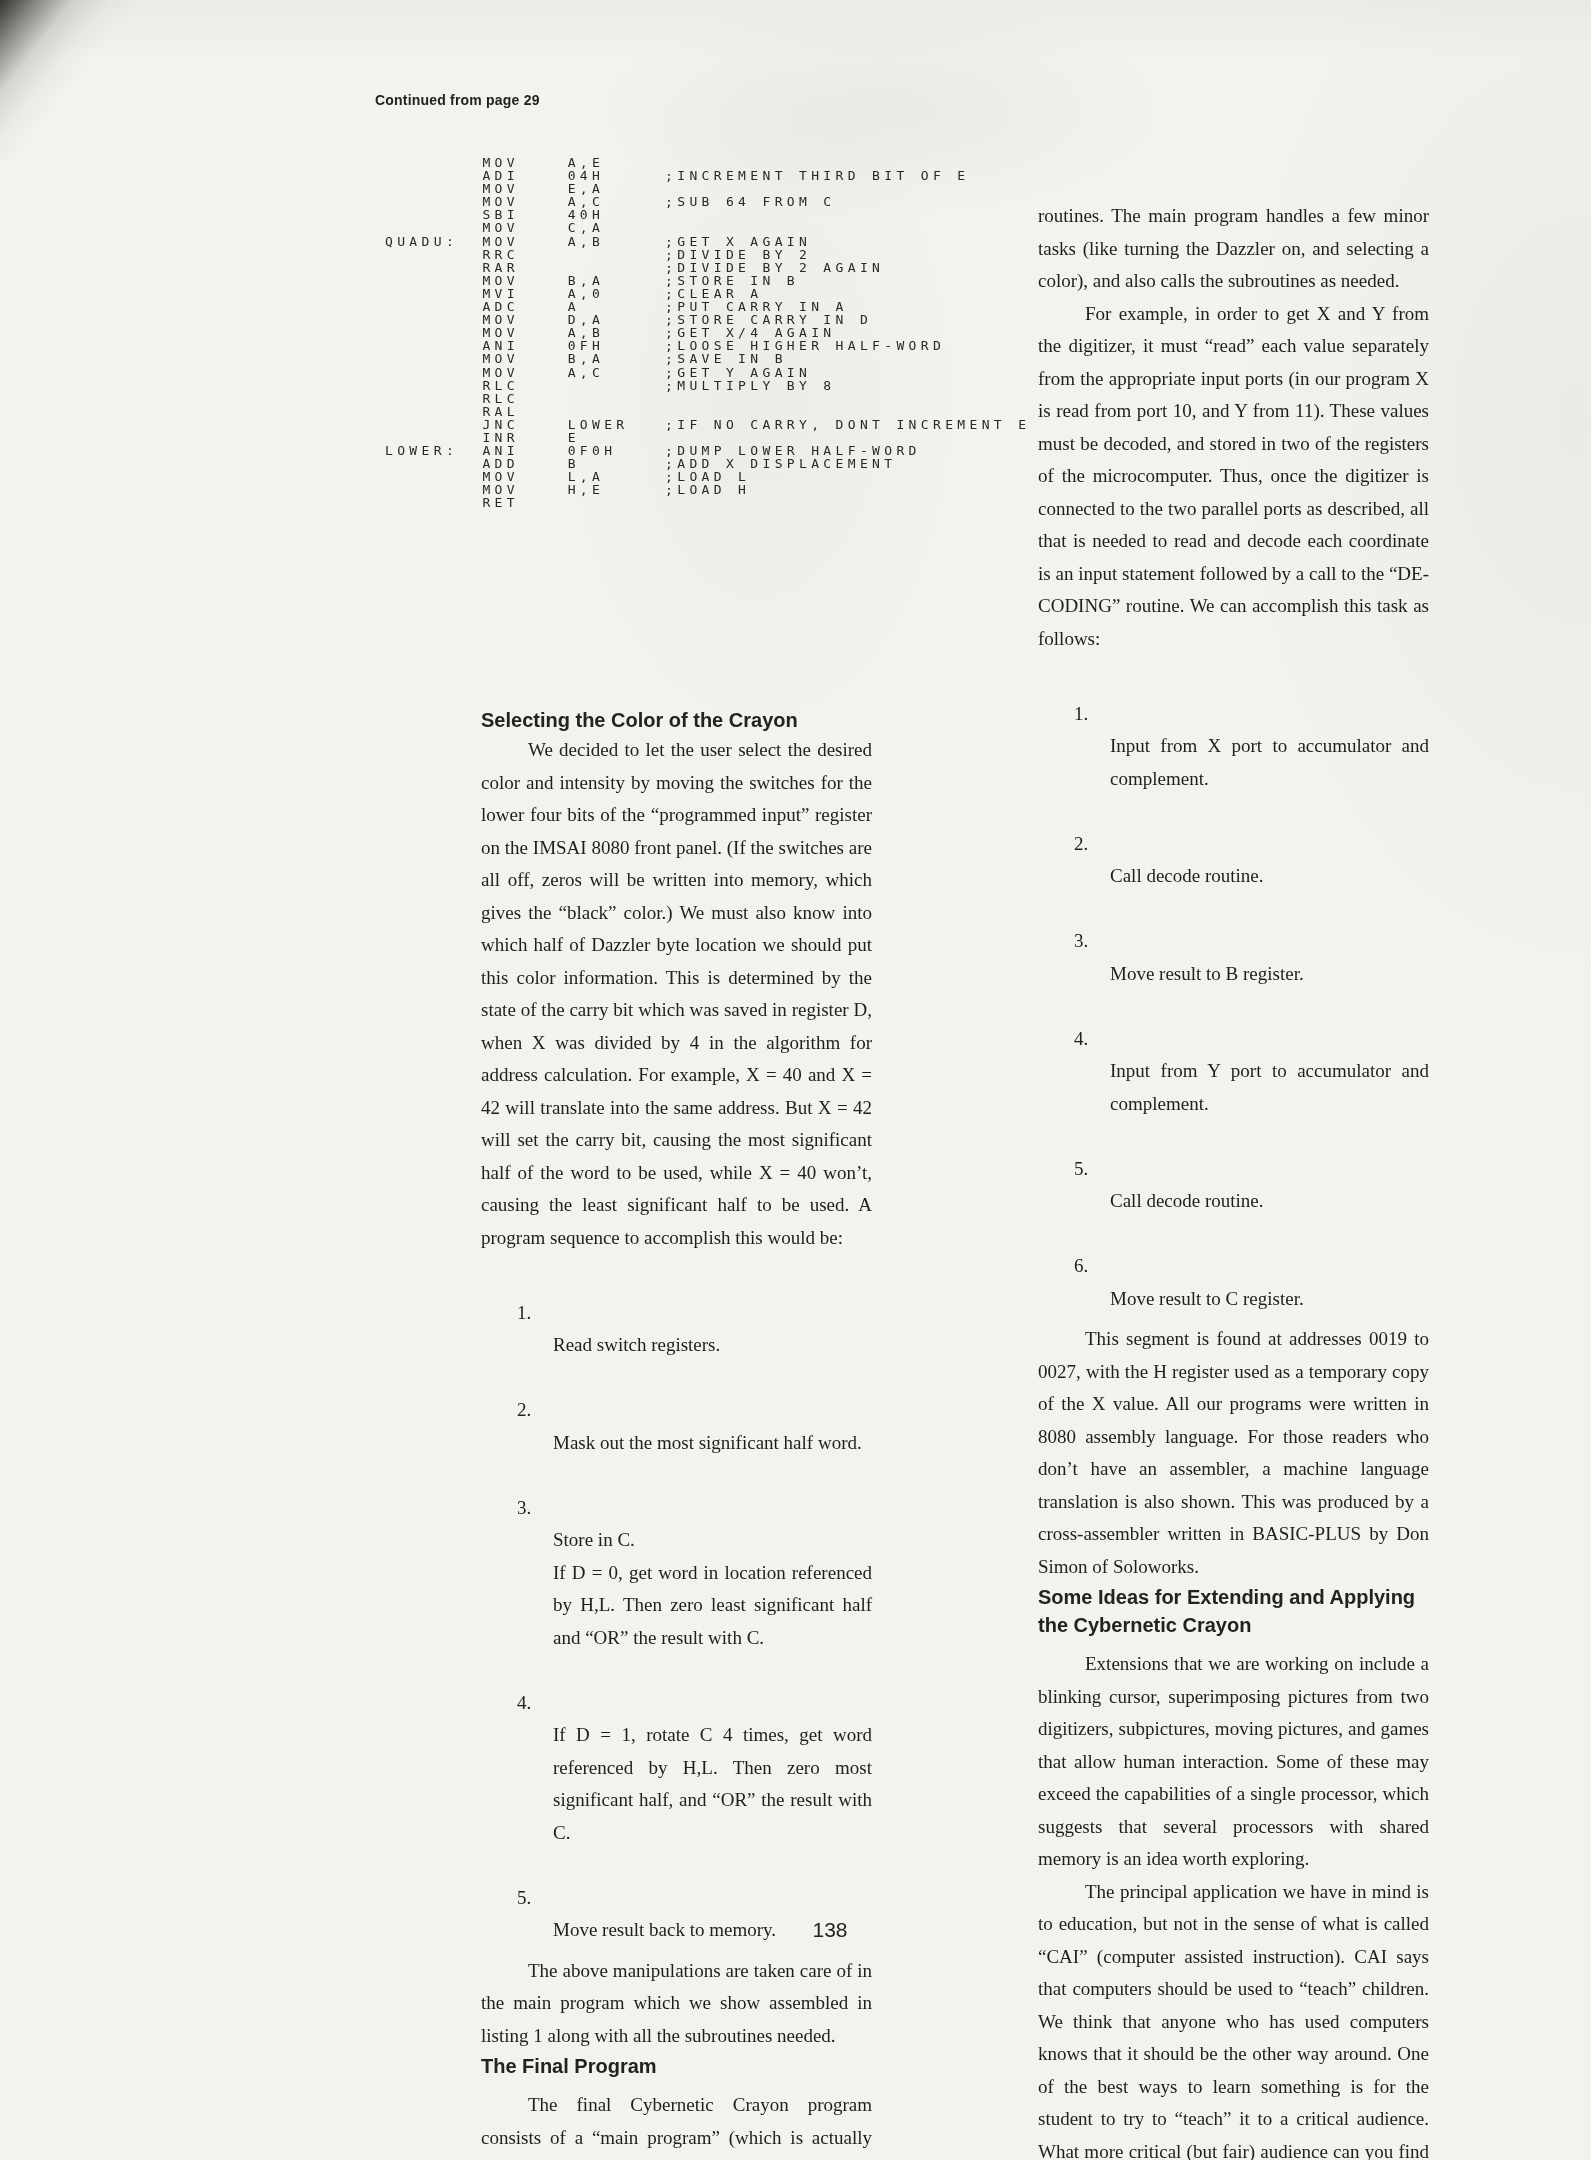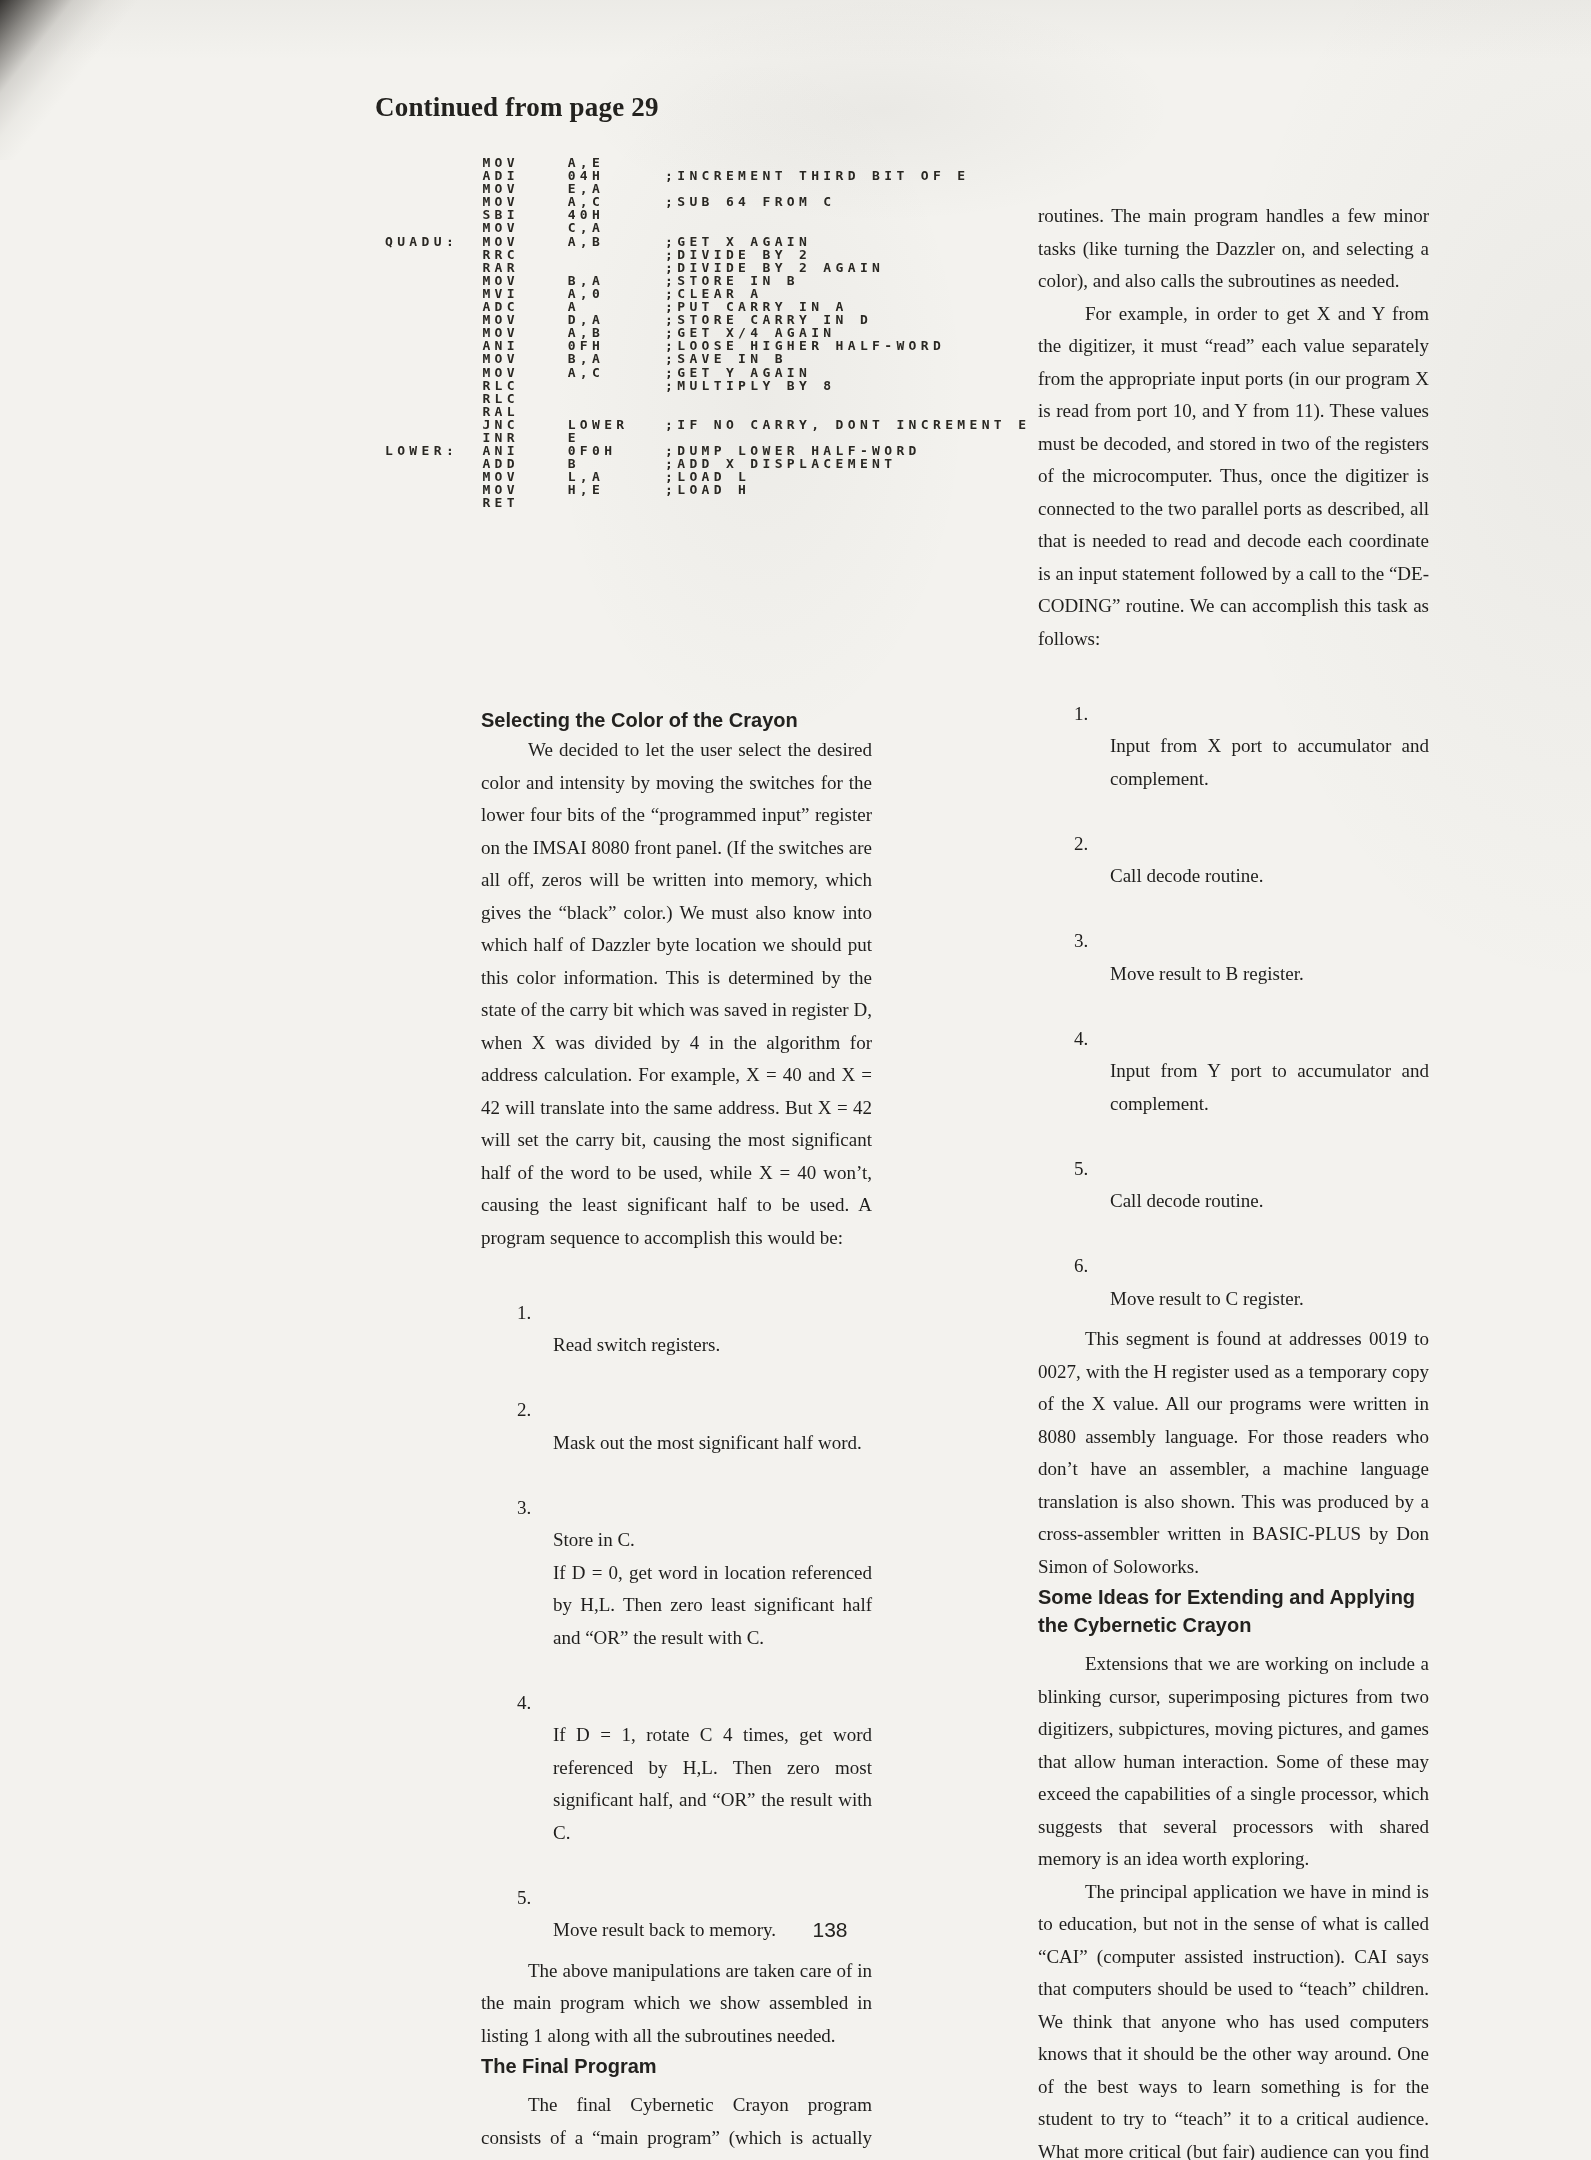--- a/index.html
+++ b/index.html
@@ -23,29 +23,29 @@
     position:absolute; top:0; left:0; width:150px; height:160px; pointer-events:none;
     background:linear-gradient(128deg,
       rgba(28,26,24,0.88) 0px,
       rgba(58,55,51,0.55) 30px,
       rgba(110,106,100,0.22) 58px,
       rgba(140,136,128,0.08) 85px,
       transparent 110px);
   }
   .continued-note {
     position:absolute; left:375px; top:92px;
-    font-family:Liberation Serif, serif;
-    font-weight:bold; font-size:27px; letter-spacing:0.2px;
+    font-family:Liberation Sans, sans-serif;
+    font-weight:bold; font-size:14px; letter-spacing:0.2px;
     color:#23221f;
   }
   .assembly-listing {
     position:absolute; left:385px; top:156px;
     font-family:"DejaVu Sans Mono", monospace;
     font-size:13px; line-height:13.1px; letter-spacing:4.35px;
-    white-space:pre; color:#2a2823;font-weight:bold;
+    white-space:pre; color:#2a2823;
   }
   .col {
     position:absolute; width:391px;
     font-size:19px; line-height:32.5px;
     text-align:justify;
   }
   .col-left  { left:481px;  top:706px; }
   .col-right { left:1038px; top:200px; }
   .subhead {
     font-family:"Liberation Sans", sans-serif;

